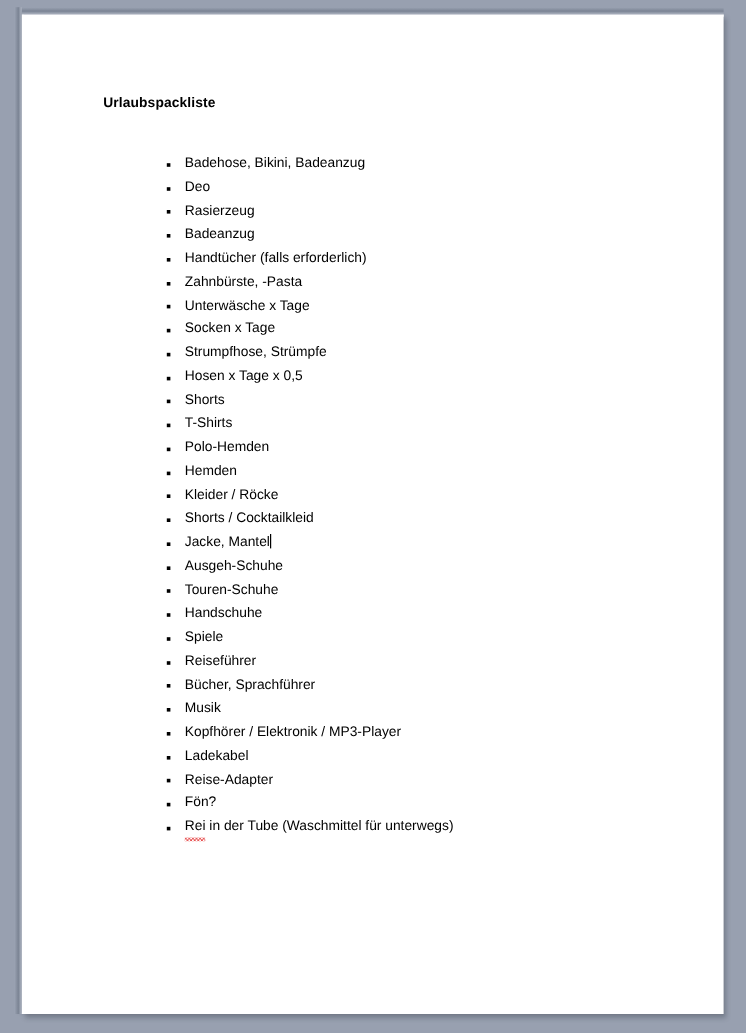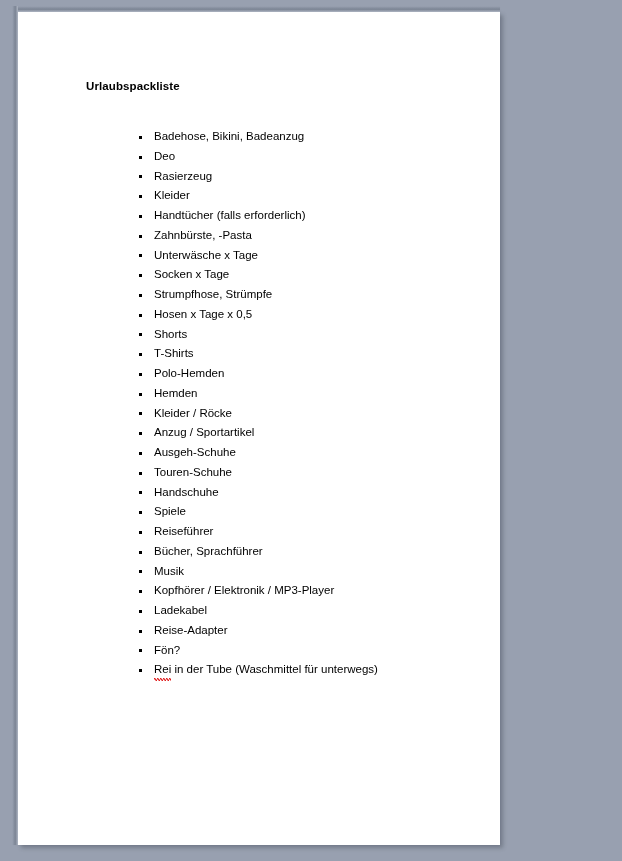--- a/index.html
+++ b/index.html
@@ -13,21 +13,21 @@
     background: #98a0b0;
     font-family: "Liberation Sans", sans-serif;
     overflow: hidden;
   }
 
   
   #document-page {
     position: absolute;
     left: 18px;
     top: 12px;
-    width: 482px;
+    width: 585px;
     height: 833px;
     background: #ffffff;
     box-sizing: border-box;
     
     box-shadow:
       inset 2px 0 0 #ffffff,
       inset 0 2px 0 #ffffff,
       -1px -1px 0 #6f7888,
       -2px -2px 3px rgba(60,66,78,0.55),
       3px 3px 4px rgba(40,45,55,0.30);
@@ -144,33 +144,34 @@
   <div id="page-left-shade"></div>
 
   <div id="page-content">
 
     <div id="document-title">Urlaubspackliste</div>
 
     <ul id="packing-list">
         <li class="list-item"><span class="bullet-marker"></span><span class="item-text">Badehose, Bikini, Badeanzug</span></li>
         <li class="list-item"><span class="bullet-marker"></span><span class="item-text">Deo</span></li>
         <li class="list-item"><span class="bullet-marker"></span><span class="item-text">Rasierzeug</span></li>
-        <li class="list-item"><span class="bullet-marker"></span><span class="item-text">Kleider</span></li>
+        <li class="list-item"><span class="bullet-marker"></span><span class="item-text">Badeanzug</span></li>
         <li class="list-item"><span class="bullet-marker"></span><span class="item-text">Handtücher (falls erforderlich)</span></li>
         <li class="list-item"><span class="bullet-marker"></span><span class="item-text">Zahnbürste, -Pasta</span></li>
         <li class="list-item"><span class="bullet-marker"></span><span class="item-text">Unterwäsche x Tage</span></li>
         <li class="list-item"><span class="bullet-marker"></span><span class="item-text">Socken x Tage</span></li>
         <li class="list-item"><span class="bullet-marker"></span><span class="item-text">Strumpfhose, Strümpfe</span></li>
         <li class="list-item"><span class="bullet-marker"></span><span class="item-text">Hosen x Tage x 0,5</span></li>
         <li class="list-item"><span class="bullet-marker"></span><span class="item-text">Shorts</span></li>
         <li class="list-item"><span class="bullet-marker"></span><span class="item-text">T-Shirts</span></li>
         <li class="list-item"><span class="bullet-marker"></span><span class="item-text">Polo-Hemden</span></li>
         <li class="list-item"><span class="bullet-marker"></span><span class="item-text">Hemden</span></li>
         <li class="list-item"><span class="bullet-marker"></span><span class="item-text">Kleider / Röcke</span></li>
-        <li class="list-item"><span class="bullet-marker"></span><span class="item-text">Anzug / Sportartikel</span></li>
+        <li class="list-item"><span class="bullet-marker"></span><span class="item-text">Shorts / Cocktailkleid</span></li>
+        <li class="list-item"><span class="bullet-marker"></span><span class="item-text">Jacke, Mantel</span><span class="text-caret"></span></li>
         <li class="list-item"><span class="bullet-marker"></span><span class="item-text">Ausgeh-Schuhe</span></li>
         <li class="list-item"><span class="bullet-marker"></span><span class="item-text">Touren-Schuhe</span></li>
         <li class="list-item"><span class="bullet-marker"></span><span class="item-text">Handschuhe</span></li>
         <li class="list-item"><span class="bullet-marker"></span><span class="item-text">Spiele</span></li>
         <li class="list-item"><span class="bullet-marker"></span><span class="item-text">Reiseführer</span></li>
         <li class="list-item"><span class="bullet-marker"></span><span class="item-text">Bücher, Sprachführer</span></li>
         <li class="list-item"><span class="bullet-marker"></span><span class="item-text">Musik</span></li>
         <li class="list-item"><span class="bullet-marker"></span><span class="item-text">Kopfhörer / Elektronik / MP3-Player</span></li>
         <li class="list-item"><span class="bullet-marker"></span><span class="item-text">Ladekabel</span></li>
         <li class="list-item"><span class="bullet-marker"></span><span class="item-text">Reise-Adapter</span></li>

